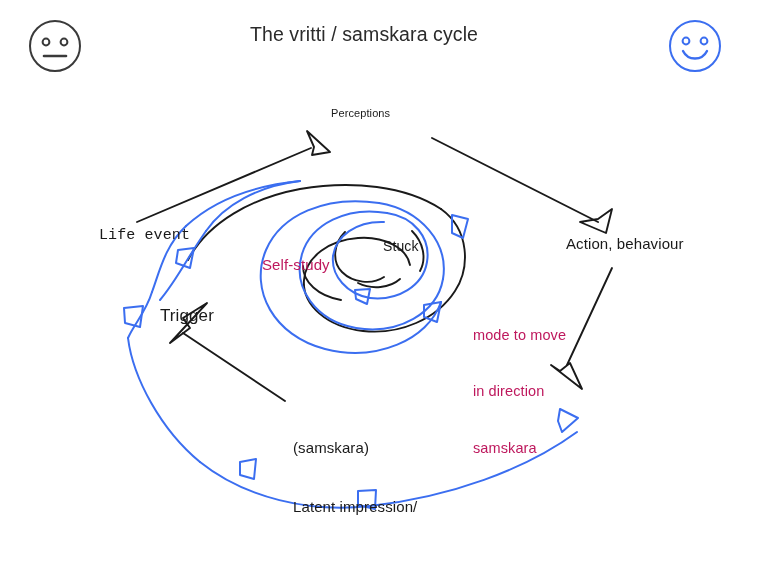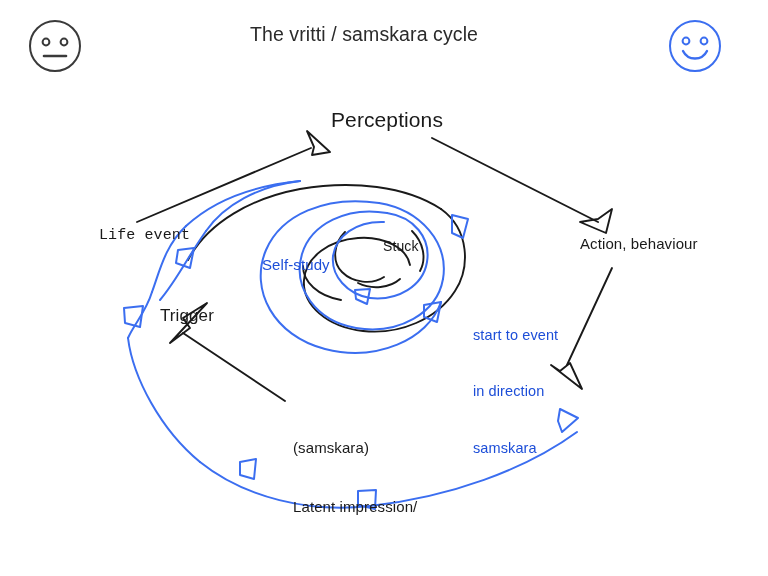--- a/index.html
+++ b/index.html
@@ -30,32 +30,32 @@
     height: 576px;
     overflow: visible;
   }
   .lbl {
     position: absolute;
     white-space: pre;
     line-height: 1.30;
     letter-spacing: 0.1px;
   }
   .black-text { color: #1a1a1a; }
-  .blue-text  { color: #1d4ed8; }
+  .blue-text  { color: #be185d; }
 
   #diagram-title {
     left: 0;
     top: 22px;
     width: 728px;
     text-align: center;
     font-size: 19.5px;
     color: #2b2b2b;
   }
-  #label-perceptions   { left: 331px; top: 106px;  font-size: 21px; }
-  #label-action        { left: 580px; top: 234px;  font-size: 15px; }
+  #label-perceptions   { left: 331px; top: 106px;  font-size: 11px; }
+  #label-action        { left: 566px; top: 234px;  font-size: 15px; }
   #label-life-event    { left: 99px;  top: 226px;  font-size: 15px; font-family: Liberation Mono, monospace; }
   #label-trigger       { left: 160px; top: 305px;  font-size: 17px; }
   #label-latent        { left: 293px; top: 399px;  font-size: 15px; }
   #label-stuck         { left: 383px; top: 237px;  font-size: 14px; text-align: right; }
   #label-self-study    { left: 262px; top: 255px;  font-size: 15px; }
   #label-start-move    { left: 473px; top: 288px;  font-size: 14.5px; }
   #label-freedom       { left: 575px; top: 409px;  font-size: 14.5px; }
 
   .emoji-wrap { position: absolute; }
   #face-neutral { left: 27px; top: 18px;  width: 56px; height: 56px; }
@@ -173,19 +173,19 @@
   <div class="lbl black-text" id="label-latent">
     <div>(samskara)</div>
     <div>Latent impression/</div>
   </div>
 
   <div class="lbl black-text" id="label-stuck">Stuck</div>
 
   <div class="lbl blue-text" id="label-self-study">Self-study</div>
 
   <div class="lbl blue-text" id="label-start-move">
-    <div>start to event</div>
+    <div>mode to move</div>
     <div>in direction</div>
     <div>samskara</div>
   </div>
 
 
 </div>
 
 </body></html>

